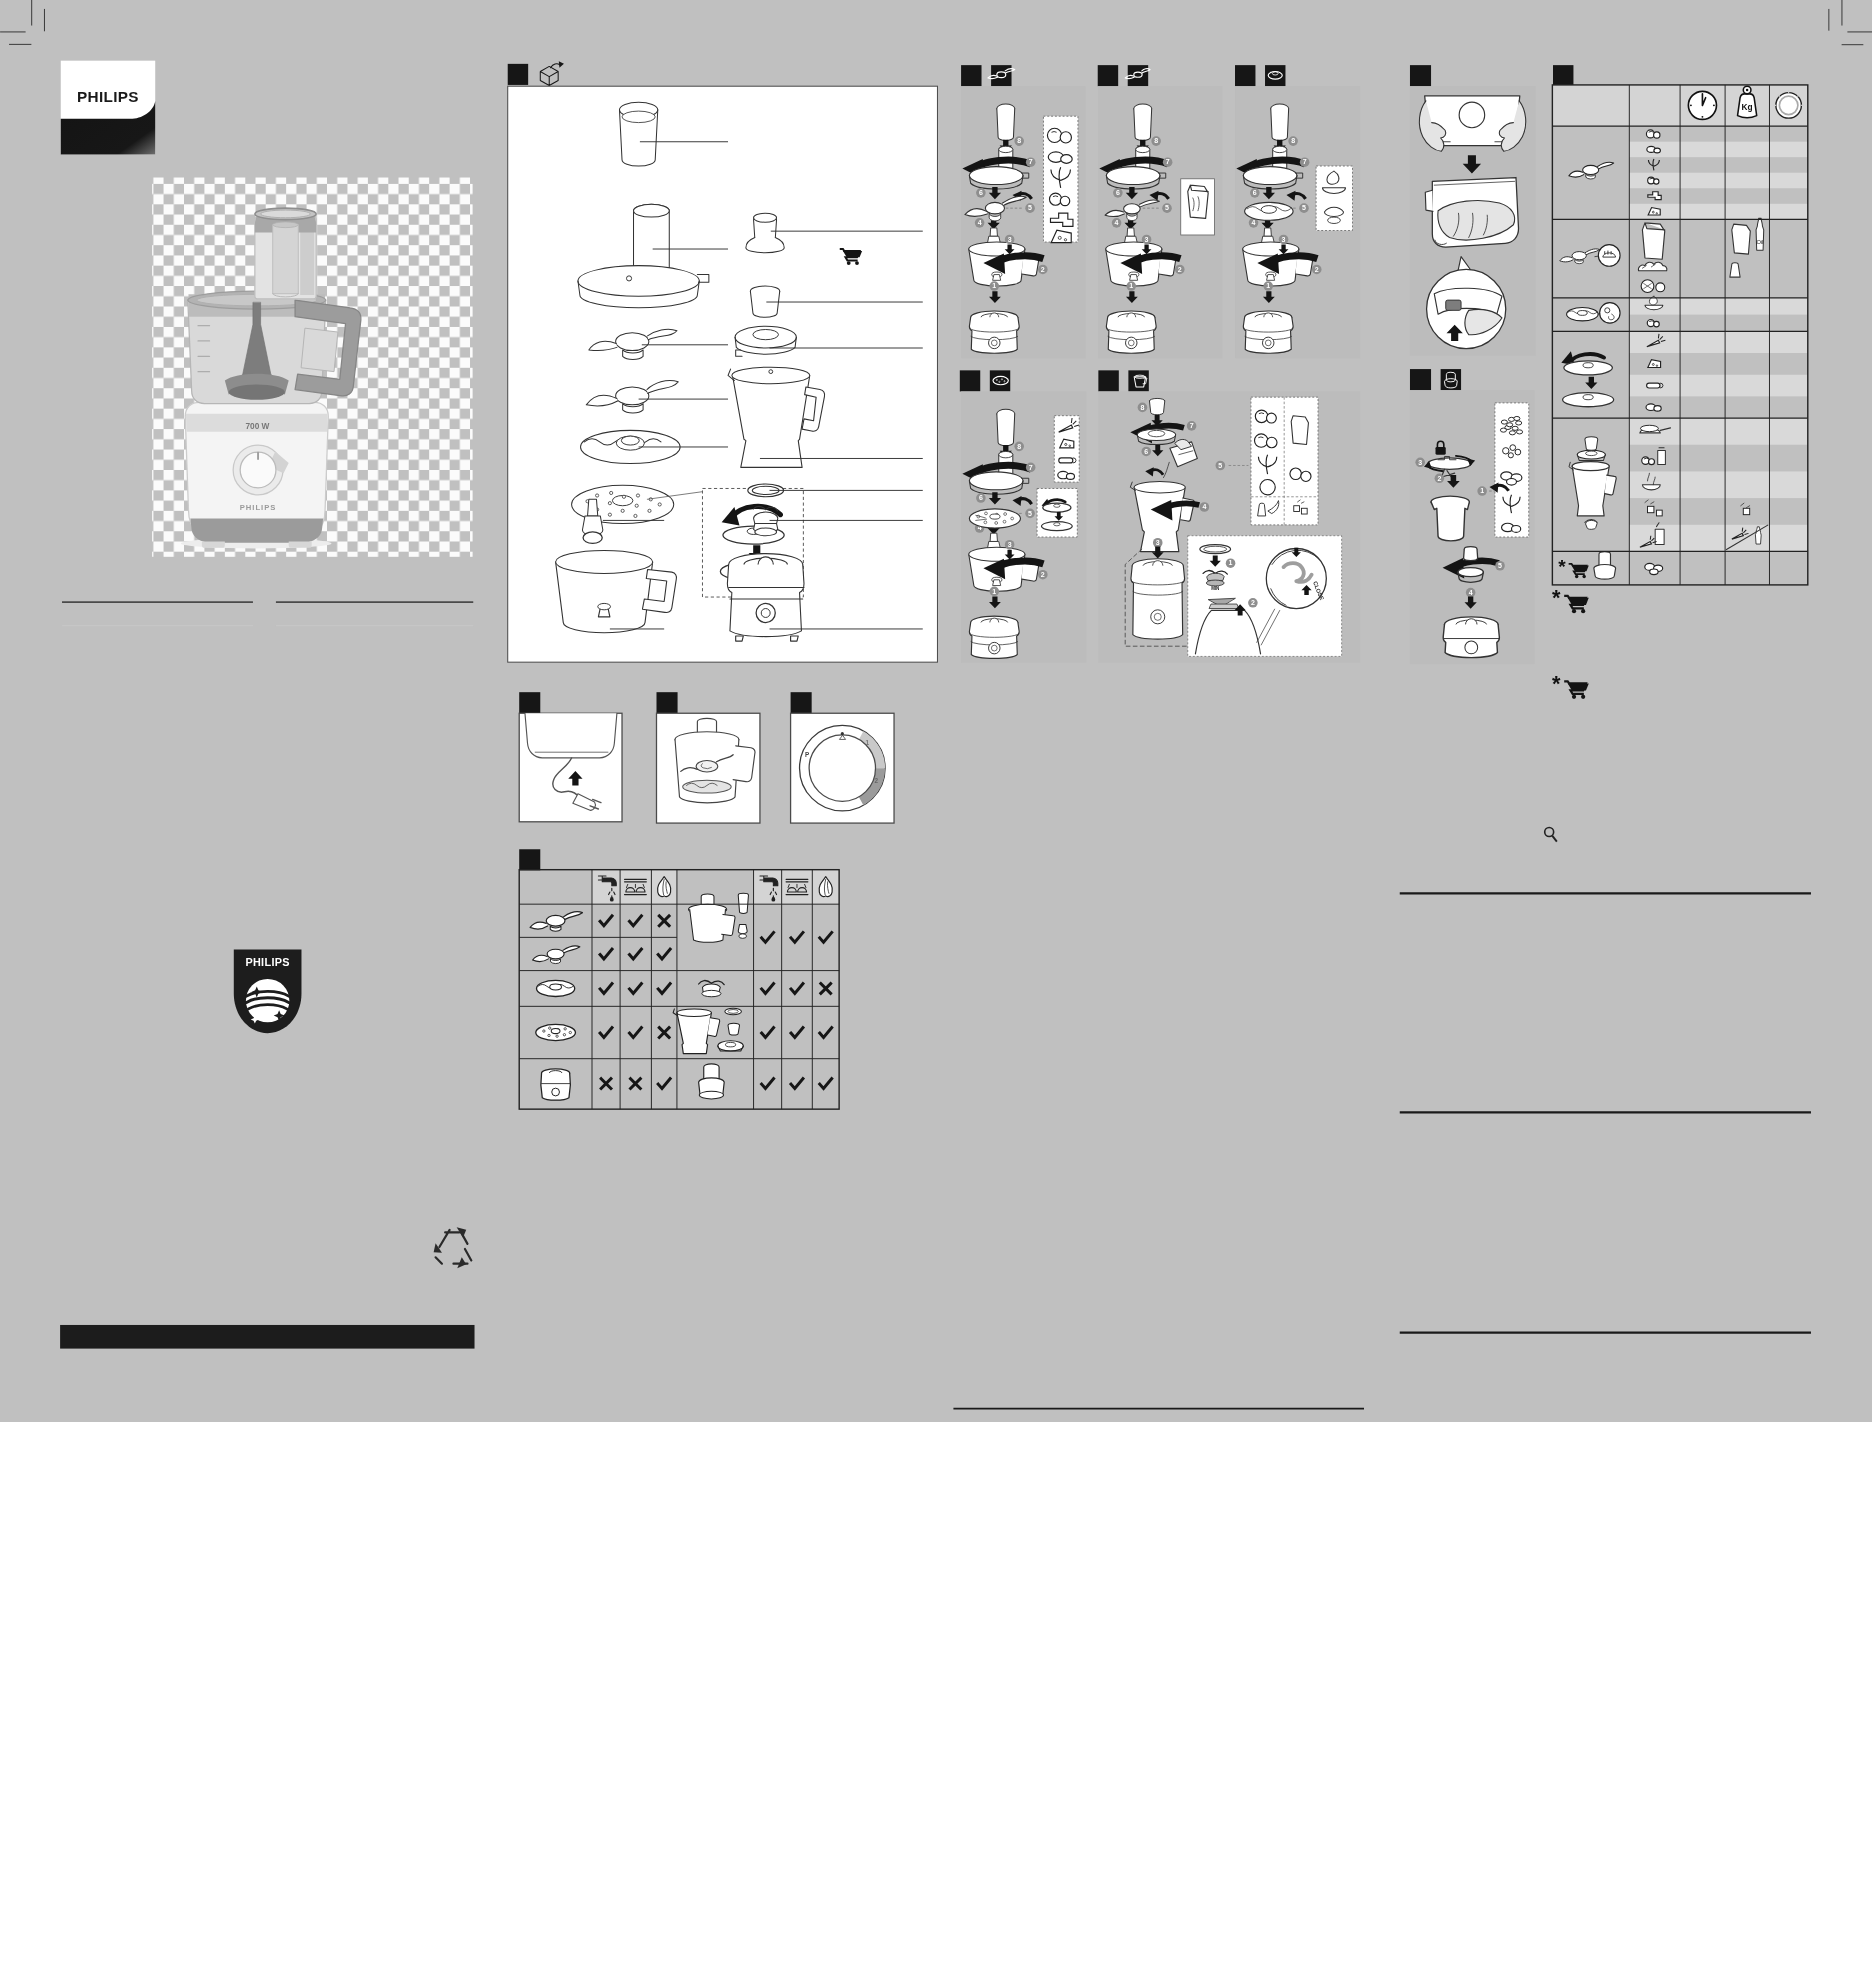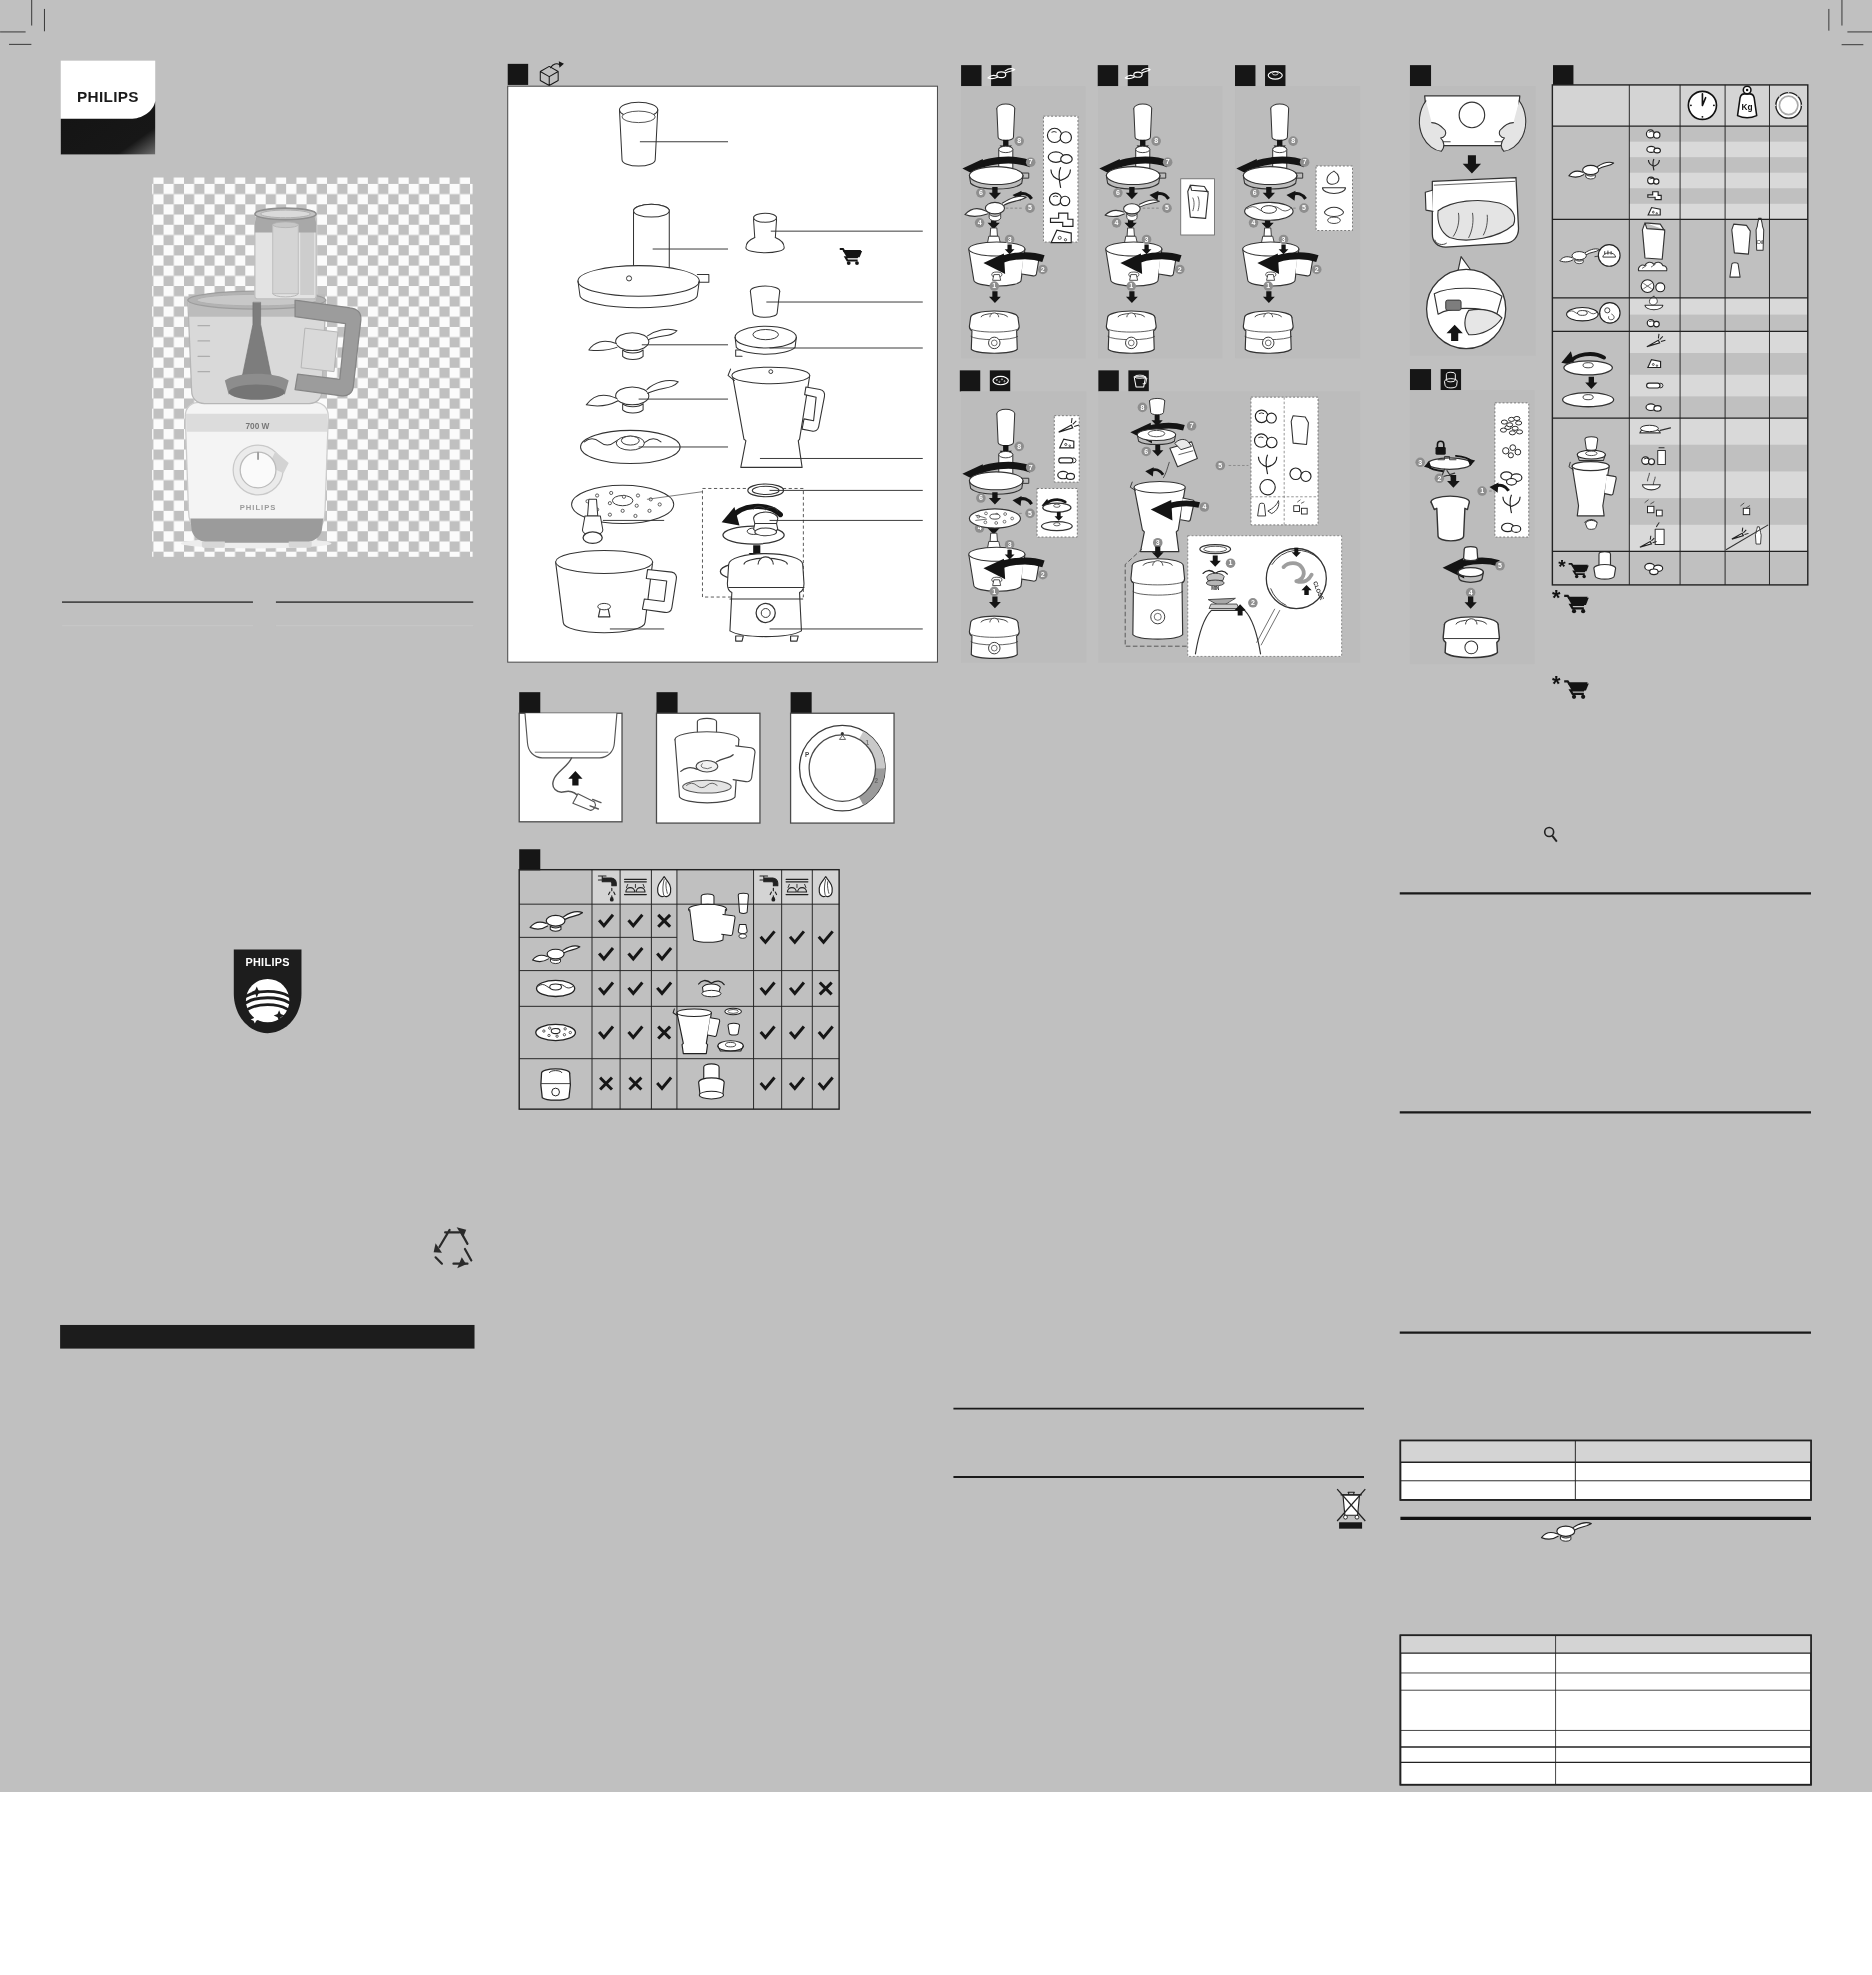--- a/index.html
+++ b/index.html
@@ -1,12 +1,12 @@
 <!DOCTYPE html>
-<html style="font-size:10.2px"><head><meta charset="utf-8"><style>html,body{margin:0;padding:0;background:#fff}#page{position:relative;width:1873px;height:1792px;background:#f0abfc;overflow:hidden;font-family:"Liberation Sans",sans-serif;filter:grayscale(1)}</style></head><body>
+<html style="font-size:10.2px"><head><meta charset="utf-8"><style>html,body{margin:0;padding:0;background:#fff}#page{position:relative;width:1873px;height:1422px;background:#f0abfc;overflow:hidden;font-family:"Liberation Sans",sans-serif;filter:grayscale(1)}</style></head><body>
 <div id="page">
 <svg width="1873" height="1975" viewBox="0 0 2933 3093" style="opacity:0.999">
 
 <g>
         <line x1="49.5" y1="0" x2="49.5" y2="40" stroke="#333" stroke-width="1.5"></line>
         <line x1="69.5" y1="14" x2="69.5" y2="49" stroke="#333" stroke-width="1.5"></line>
         <line x1="0" y1="50" x2="40" y2="50" stroke="#333" stroke-width="1.5"></line>
         <line x1="14" y1="69.5" x2="49" y2="69.5" stroke="#333" stroke-width="1.5"></line>
       </g>
 

